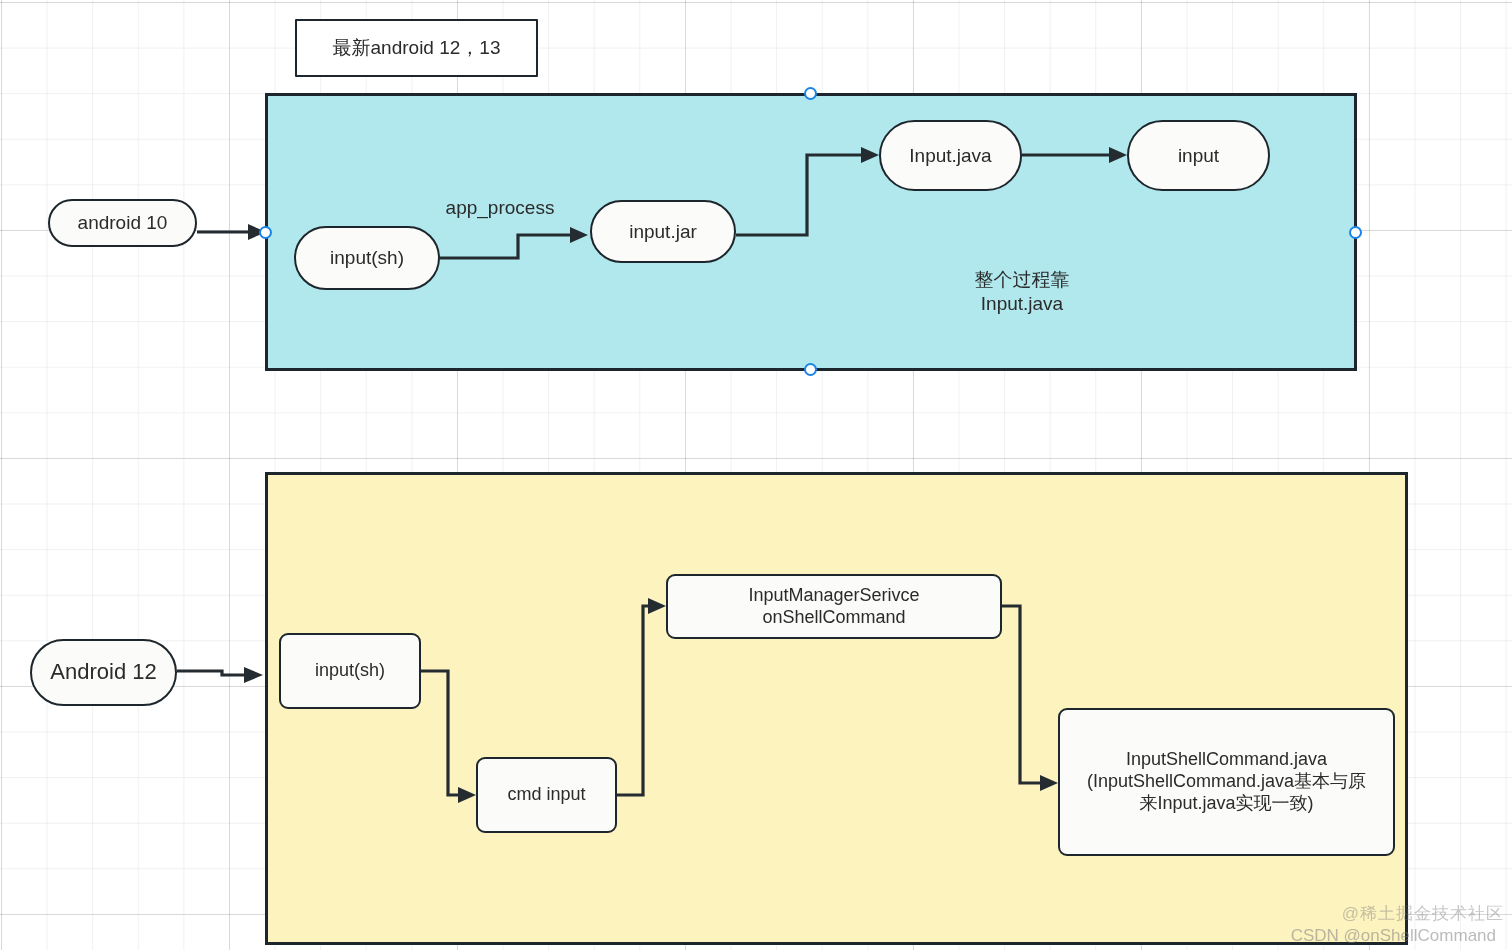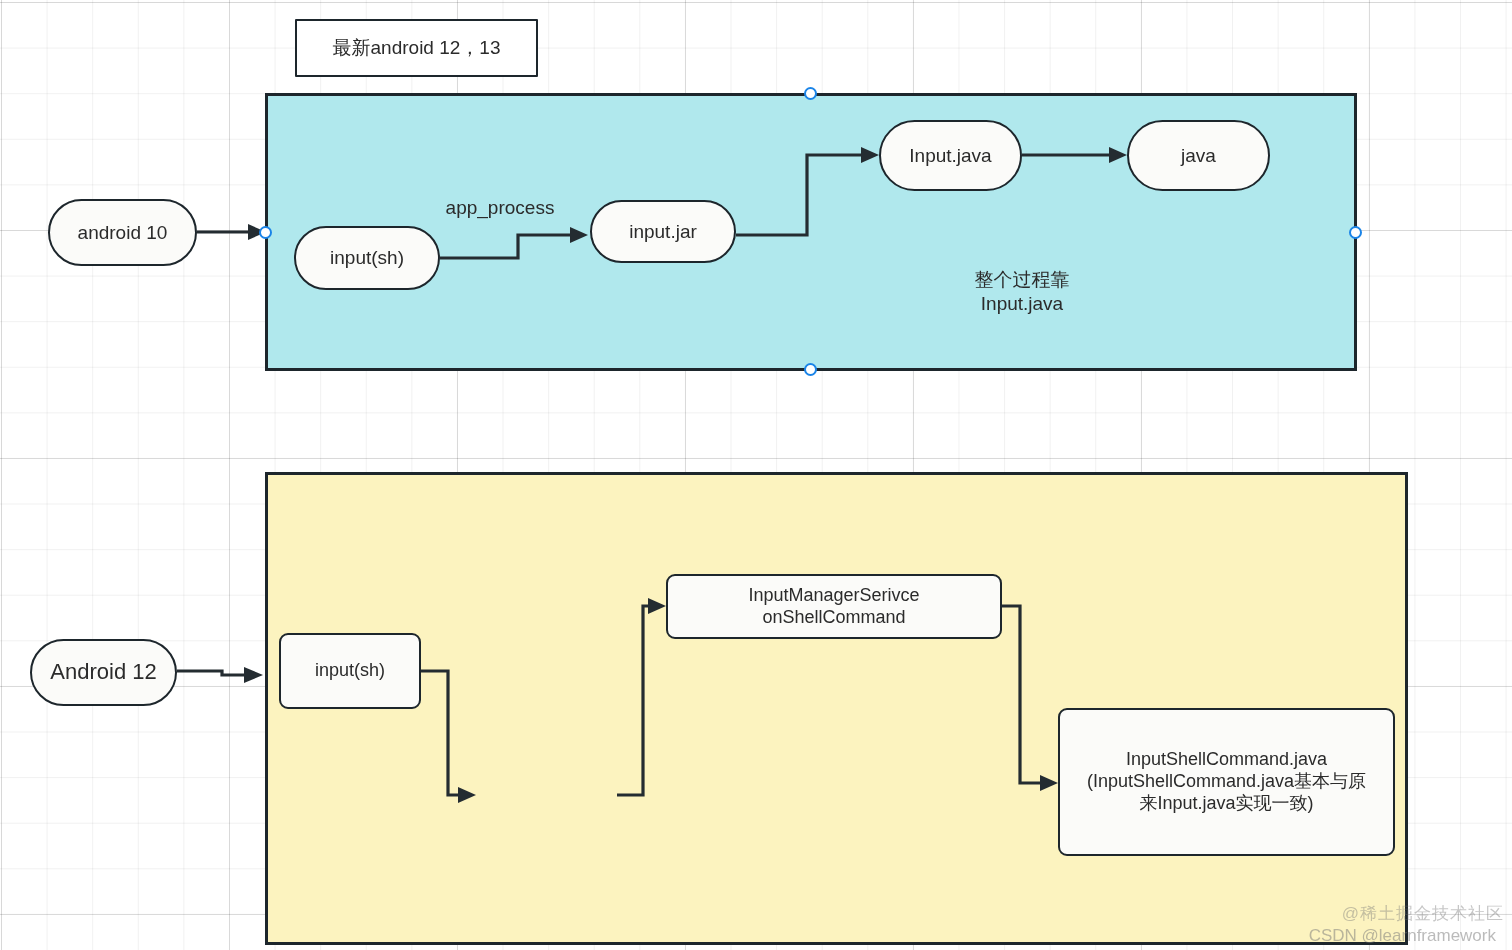--- a/index.html
+++ b/index.html
@@ -71,21 +71,21 @@
   .node.stadium { border-radius: 999px; }
   .node.rounded { border-radius: 9px; }
   .node .label {
     display: block;
     line-height: 1.22;
     white-space: pre-line;
     padding: 0 6px;
   }
 
   
-  #node-android10   { left: 48px;  top: 199px; width: 149px; height: 67px;  font-size: 19px; }
+  #node-android10   { left: 48px;  top: 199px; width: 149px; height: 48px;  font-size: 19px; }
   #node-input-sh-1  { left: 294px; top: 226px; width: 146px; height: 64px;  font-size: 19px; }
   #node-input-jar   { left: 590px; top: 200px; width: 146px; height: 63px;  font-size: 19px; }
   #node-input-java  { left: 879px; top: 120px; width: 143px; height: 71px;  font-size: 19px; }
   #node-main        { left: 1127px; top: 120px; width: 143px; height: 71px; font-size: 19px; }
 
   #node-android12   { left: 30px;  top: 639px; width: 147px; height: 67px;  font-size: 22px; }
   #node-input-sh-2  { left: 279px; top: 633px; width: 142px; height: 76px;  font-size: 18px; }
   #node-cmd-input   { left: 476px; top: 757px; width: 141px; height: 76px;  font-size: 18px; }
   #node-ims         { left: 666px; top: 574px; width: 336px; height: 65px;  font-size: 18px; }
   #node-isc         { left: 1058px; top: 708px; width: 337px; height: 148px; font-size: 18px; }
@@ -221,46 +221,49 @@
 
   <div id="node-input-jar" class="node stadium">
     <span class="label">input.jar</span>
   </div>
 
   <div id="node-input-java" class="node stadium">
     <span class="label">Input.java</span>
   </div>
 
   <div id="node-main" class="node stadium">
-    <span class="label">java</span>
+    <span class="label">input</span>
   </div>
 
   <div id="label-app-process" class="free-label">app_process</div>
 
   <div id="label-note-blue" class="free-label">整个过程靠
 Input.java</div>
 
   <div id="node-android12" class="node stadium">
     <span class="label">Android 12</span>
   </div>
 
   <div id="node-input-sh-2" class="node rounded">
     <span class="label">input(sh)</span>
   </div>
 
+  <div id="node-cmd-input" class="node rounded">
+    <span class="label">cmd input</span>
+  </div>
 
   <div id="node-ims" class="node rounded">
     <span class="label">InputManagerSerivce
 onShellCommand</span>
   </div>
 
   <div id="node-isc" class="node rounded">
     <span class="label">InputShellCommand.java
 (InputShellCommand.java基本与原
 来Input.java实现一致)</span>
   </div>
 
   <div id="watermark">
     <span class="wm1">@稀土掘金技术社区</span>
-    <span class="wm2">CSDN @learnframework</span>
+    <span class="wm2">CSDN @onShellCommand</span>
   </div>
 
 </div>
 
 </body></html>

